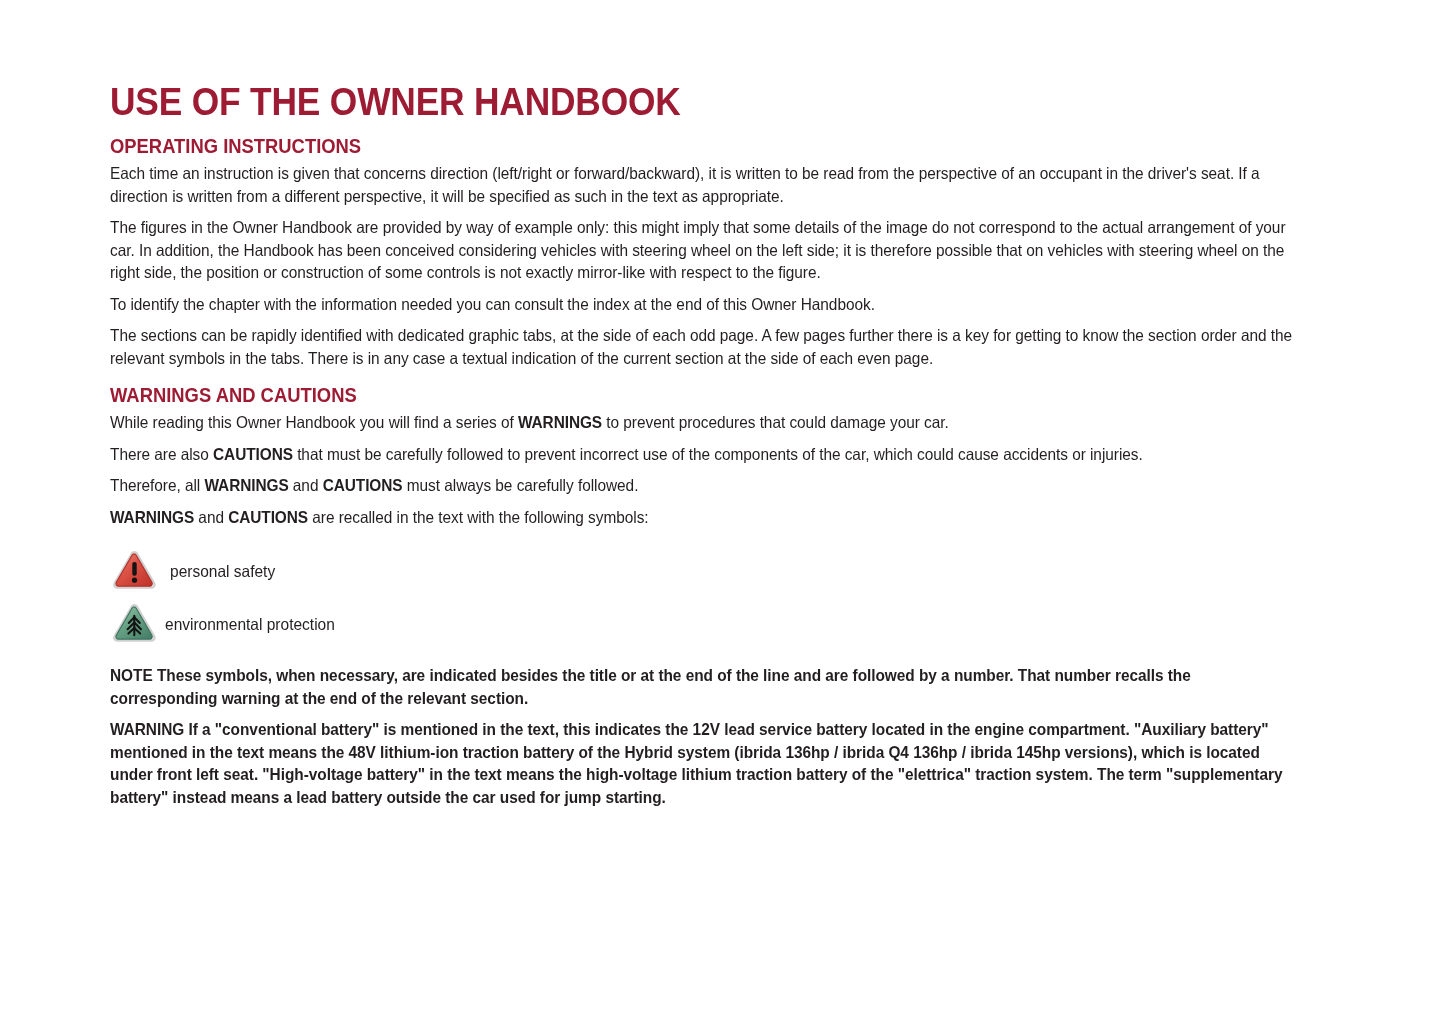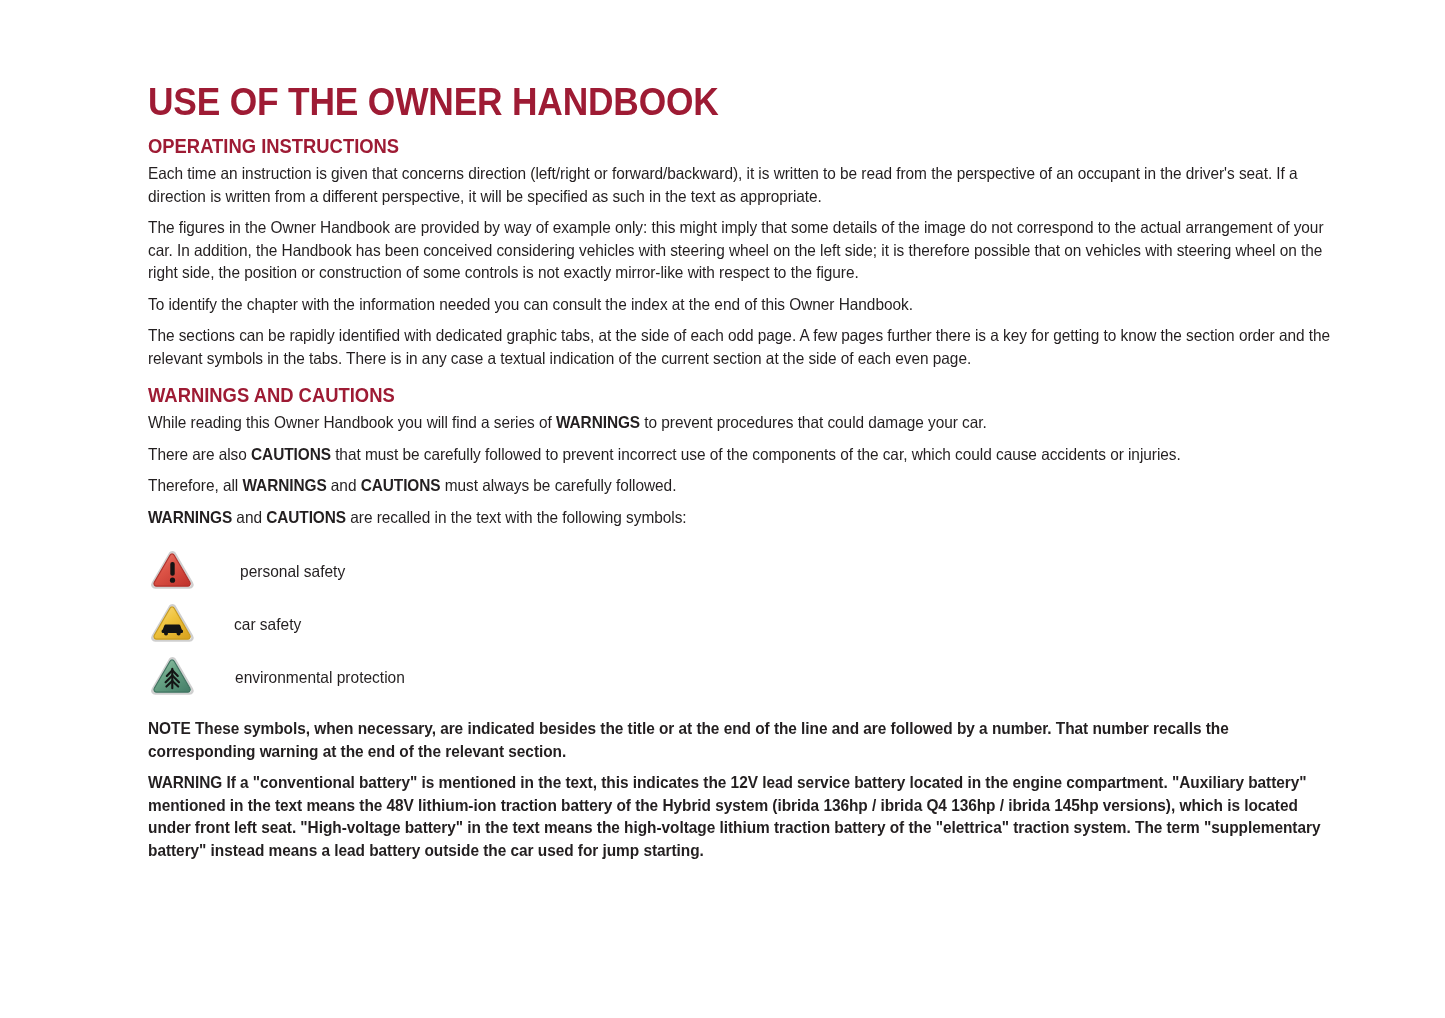--- a/index.html
+++ b/index.html
@@ -24,21 +24,20 @@
     width: 1445px;
     height: 1018px;
     background: #ffffff;
   }
 
   .content {
     position: absolute;
     left: 110px;
     top: 80px;
     width: 1192px;
-    margin-left: 38px;
   }
 
   
   .doc-title {
     font-family: "Liberation Sans Narrow", "Liberation Sans", sans-serif;
     font-weight: bold;
     font-size: 38px;
     line-height: 44px;
     letter-spacing: -0.2px;
     color: #9E1B34;
@@ -83,21 +82,20 @@
   .gap-before { margin-top: 3px; }
 
   
   .symbols {
     margin: 16px 0 10px 0;
   }
   .symbol-row {
     display: flex;
     align-items: center;
     height: 53px;
-    gap: 32px;
   }
   .symbol-icon {
     width: 52px;
     height: 46px;
     flex: 0 0 52px;
     position: relative;
     display: block;
   }
   .symbol-label {
     font-size: 16.5px;
@@ -155,42 +153,20 @@
             </defs>
             <path d="M24.0 5.5 C25.2 3.6 27.6 3.6 28.8 5.5 L46.0 35.0 C47.2 37.1 45.9 39.6 43.5 39.6 L9.3 39.6 C6.9 39.6 5.6 37.1 6.8 35.0 Z" fill="#ffffff" stroke="#cfcfcf" stroke-width="2.4" stroke-linejoin="round" transform="translate(-2,0)"></path>
             <path d="M24.0 7.2 C25.0 5.5 27.2 5.5 28.2 7.2 L43.9 34.2 C44.9 36.0 43.7 38.2 41.6 38.2 L10.6 38.2 C8.5 38.2 7.3 36.0 8.3 34.2 Z" fill="url(#gRed)" stroke="#B0302A" stroke-width="1.2" stroke-linejoin="round" transform="translate(-2,0)"></path>
             <rect x="22.3" y="14.0" width="4.4" height="13.8" rx="2.0" fill="#141414"></rect>
             <circle cx="24.5" cy="32.2" r="2.6" fill="#141414"></circle>
           </svg>
         </span>
         <span class="symbol-label">personal safety</span>
       </div>
 
-      <div class="symbol-row r2">
-        <span class="symbol-icon">
-          <svg viewBox="0 0 52 46" width="52" height="46" xmlns="http://www.w3.org/2000/svg">
-            <defs>
-              <linearGradient id="gYel" x1="0" y1="0" x2="0.85" y2="1">
-                <stop offset="0%" stop-color="#F8DE86"></stop>
-                <stop offset="45%" stop-color="#F0C43F"></stop>
-                <stop offset="100%" stop-color="#D9A420"></stop>
-              </linearGradient>
-            </defs>
-            <path d="M24.0 5.5 C25.2 3.6 27.6 3.6 28.8 5.5 L46.0 35.0 C47.2 37.1 45.9 39.6 43.5 39.6 L9.3 39.6 C6.9 39.6 5.6 37.1 6.8 35.0 Z" fill="#ffffff" stroke="#cfcfcf" stroke-width="2.4" stroke-linejoin="round" transform="translate(-2,0)"></path>
-            <path d="M24.0 7.2 C25.0 5.5 27.2 5.5 28.2 7.2 L43.9 34.2 C44.9 36.0 43.7 38.2 41.6 38.2 L10.6 38.2 C8.5 38.2 7.3 36.0 8.3 34.2 Z" fill="url(#gYel)" stroke="#C79A1E" stroke-width="1.2" stroke-linejoin="round" transform="translate(-2,0)"></path>
-            <g fill="#141414">
-              <path d="M14.5 29.2 L16.2 24.8 C16.5 24.0 17.2 23.5 18.1 23.5 L30.5 23.5 C31.4 23.5 32.1 24.0 32.4 24.8 L34.0 29.2 Z"></path>
-              <rect x="13.6" y="28.8" width="21.4" height="3.3" rx="1.3"></rect>
-              <circle cx="18.0" cy="32.6" r="2.0"></circle>
-              <circle cx="30.6" cy="32.6" r="2.0"></circle>
-            </g>
-          </svg>
-        </span>
-        <span class="symbol-label">car safety</span>
-      </div>
 
       <div class="symbol-row r3">
         <span class="symbol-icon">
           <svg viewBox="0 0 52 46" width="52" height="46" xmlns="http://www.w3.org/2000/svg">
             <defs>
               <linearGradient id="gGrn" x1="0" y1="0" x2="0.85" y2="1">
                 <stop offset="0%" stop-color="#9CC6AC"></stop>
                 <stop offset="45%" stop-color="#69A486"></stop>
                 <stop offset="100%" stop-color="#47806A"></stop>
               </linearGradient>

